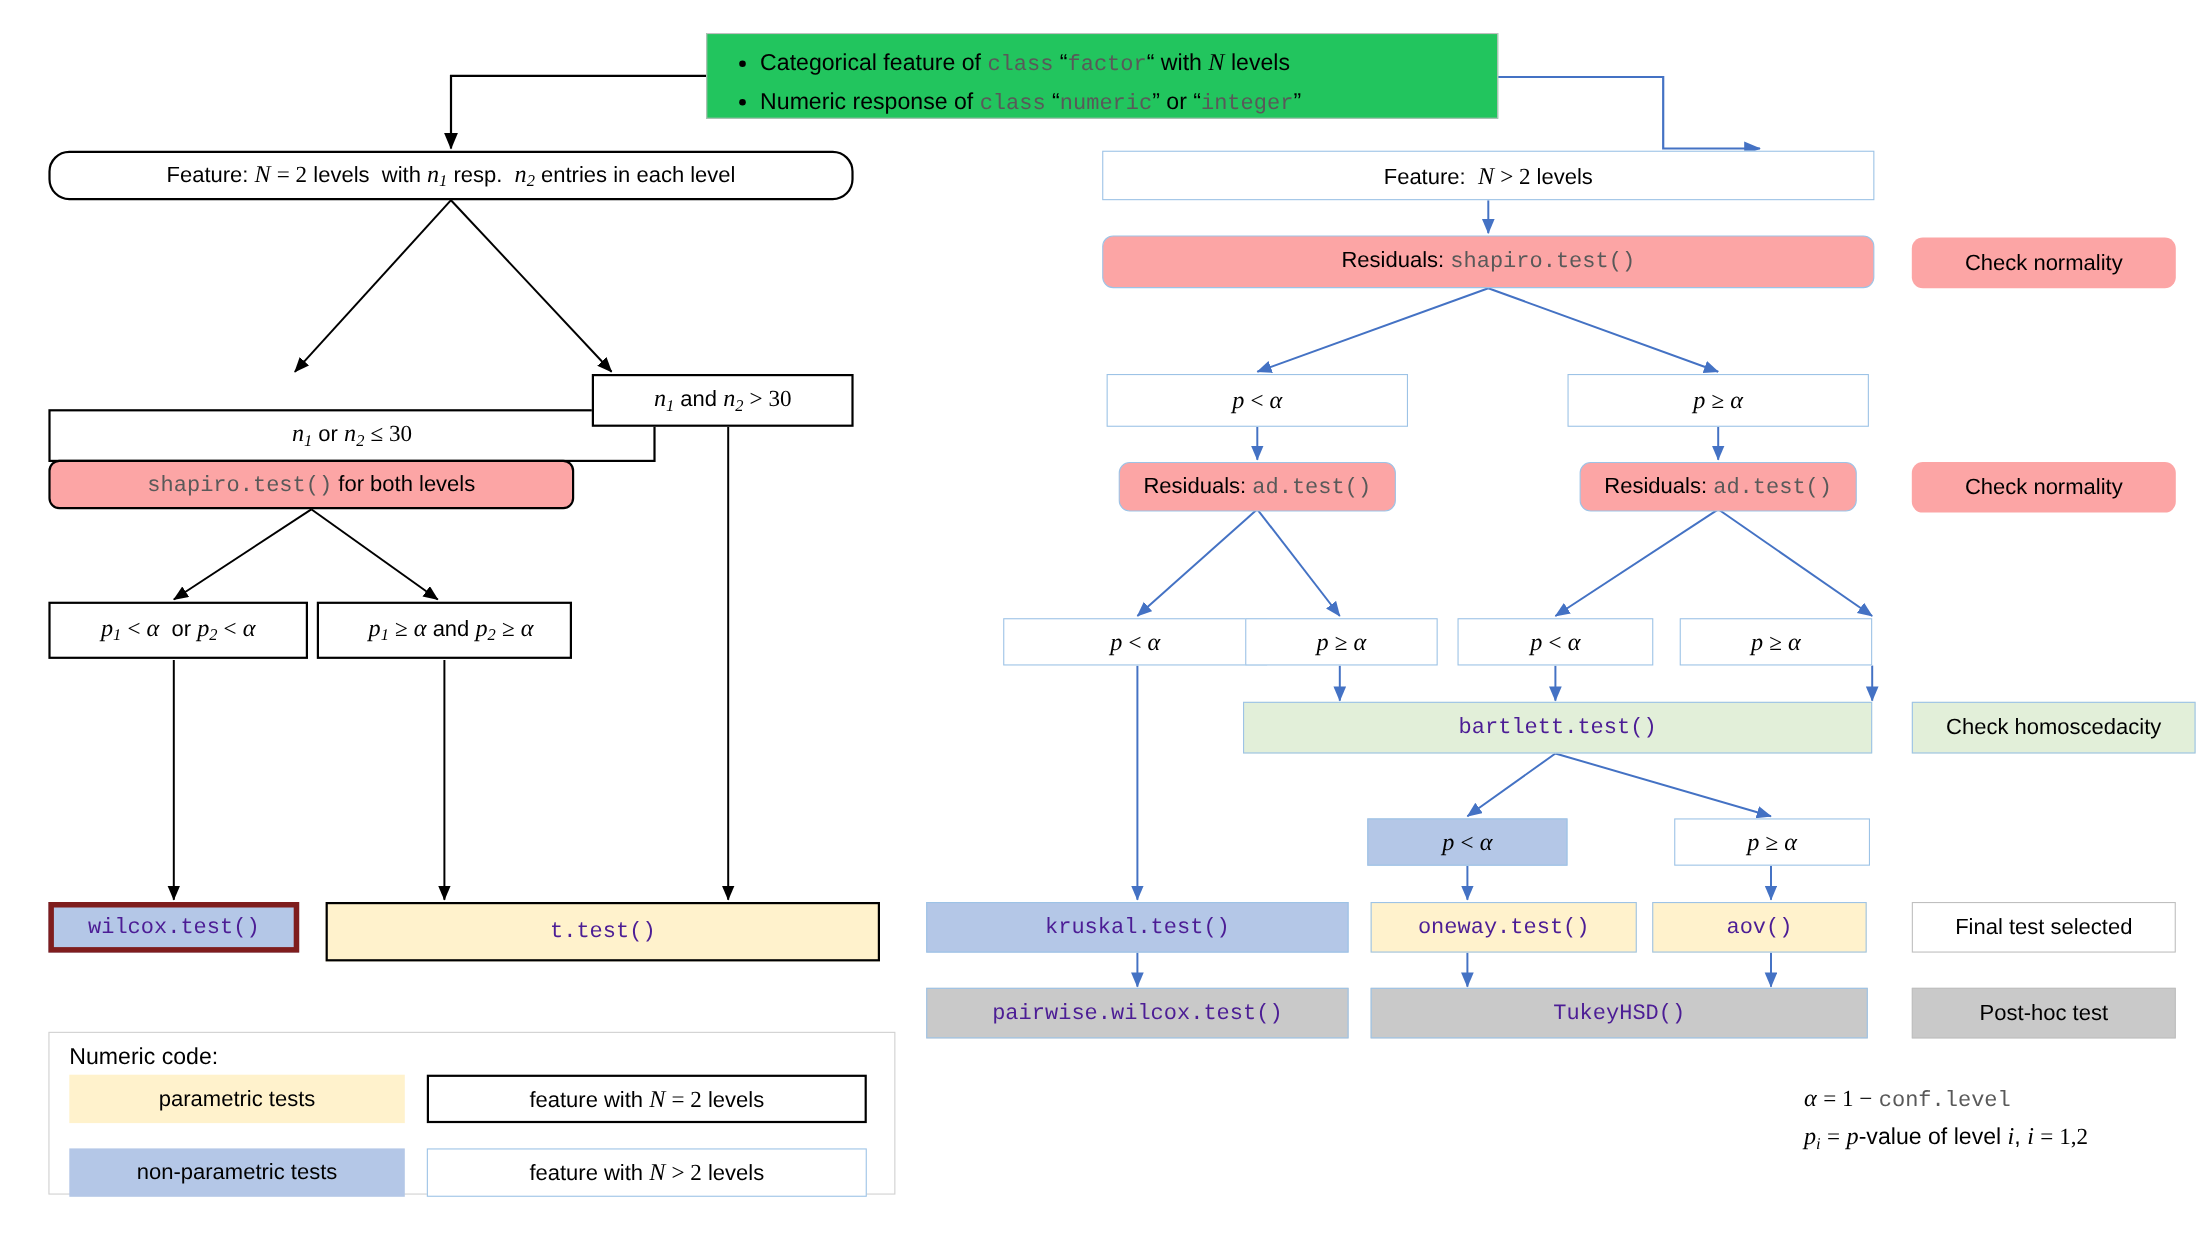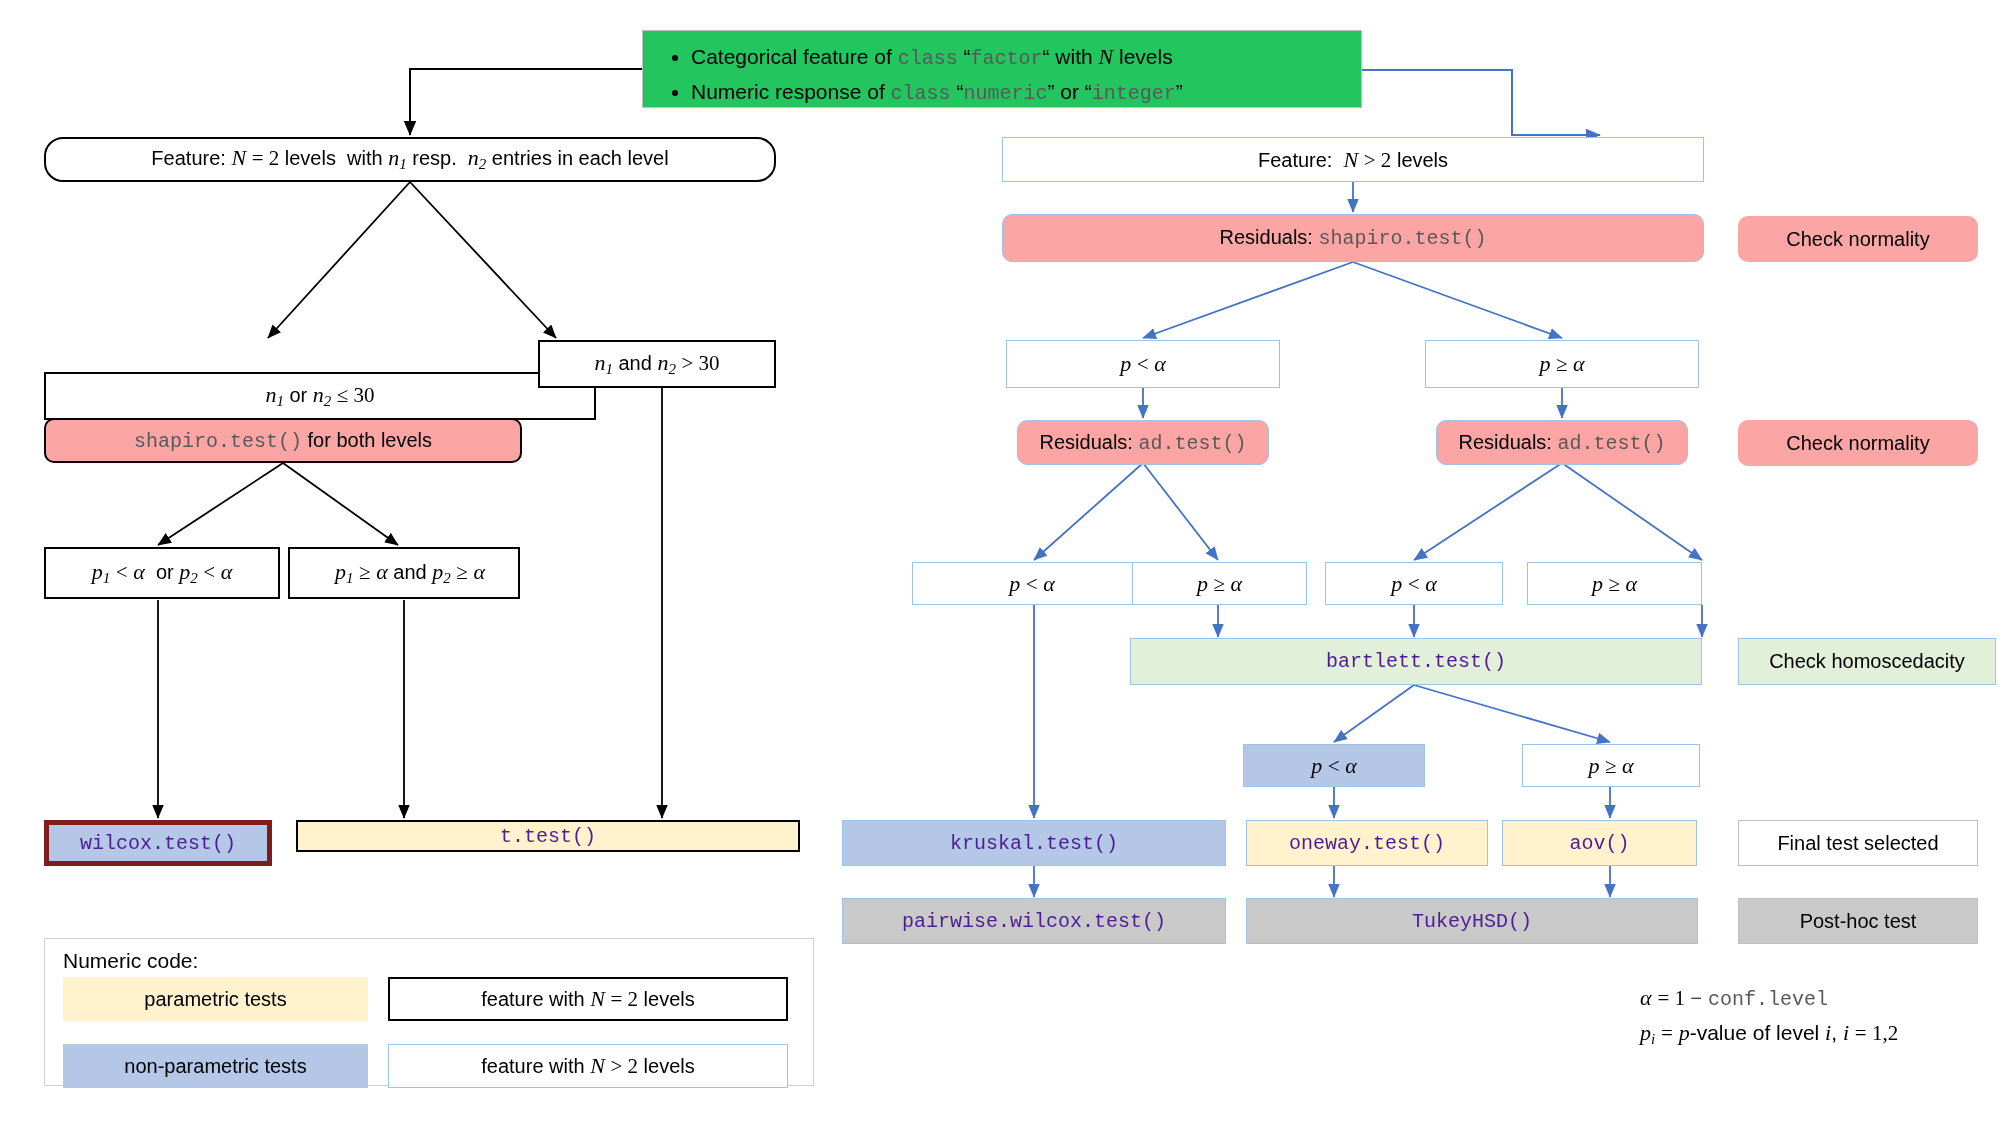--- a/index.html
+++ b/index.html
@@ -157,21 +157,21 @@
   <div class="node blk" style="left:288px;top:547px;width:232px;height:52px;padding-left:12px;">
     <span class="txt">
       <span class="mi">p<sub>1</sub></span> <span class="mr">≥</span> <span class="mi">α</span> and <span class="mi">p<sub>2</sub></span> <span class="mr">≥</span> <span class="mi">α</span>
     </span>
   </div>
 
   <div class="node blk bluefill" style="left:44px;top:820px;width:228px;height:46px;">
     <span class="mono-dark">wilcox.test()</span>
   </div>
 
-  <div class="node blk yellow" style="left:296px;top:820px;width:504px;height:32px;align-items:center;">
+  <div class="node blk yellow" style="left:296px;top:820px;width:504px;height:54px;align-items:center;">
     <span class="mono-dark">t.test()</span>
   </div>
 
   <div class="node blu" style="left:1002px;top:137px;width:702px;height:45px;">
     <span class="txt">
       Feature:&nbsp; <span class="mi">N</span> <span class="mr">&gt; 2</span> levels
     </span>
   </div>
 
   <div class="node blu peach" style="left:1002px;top:214px;width:702px;height:48px;">

